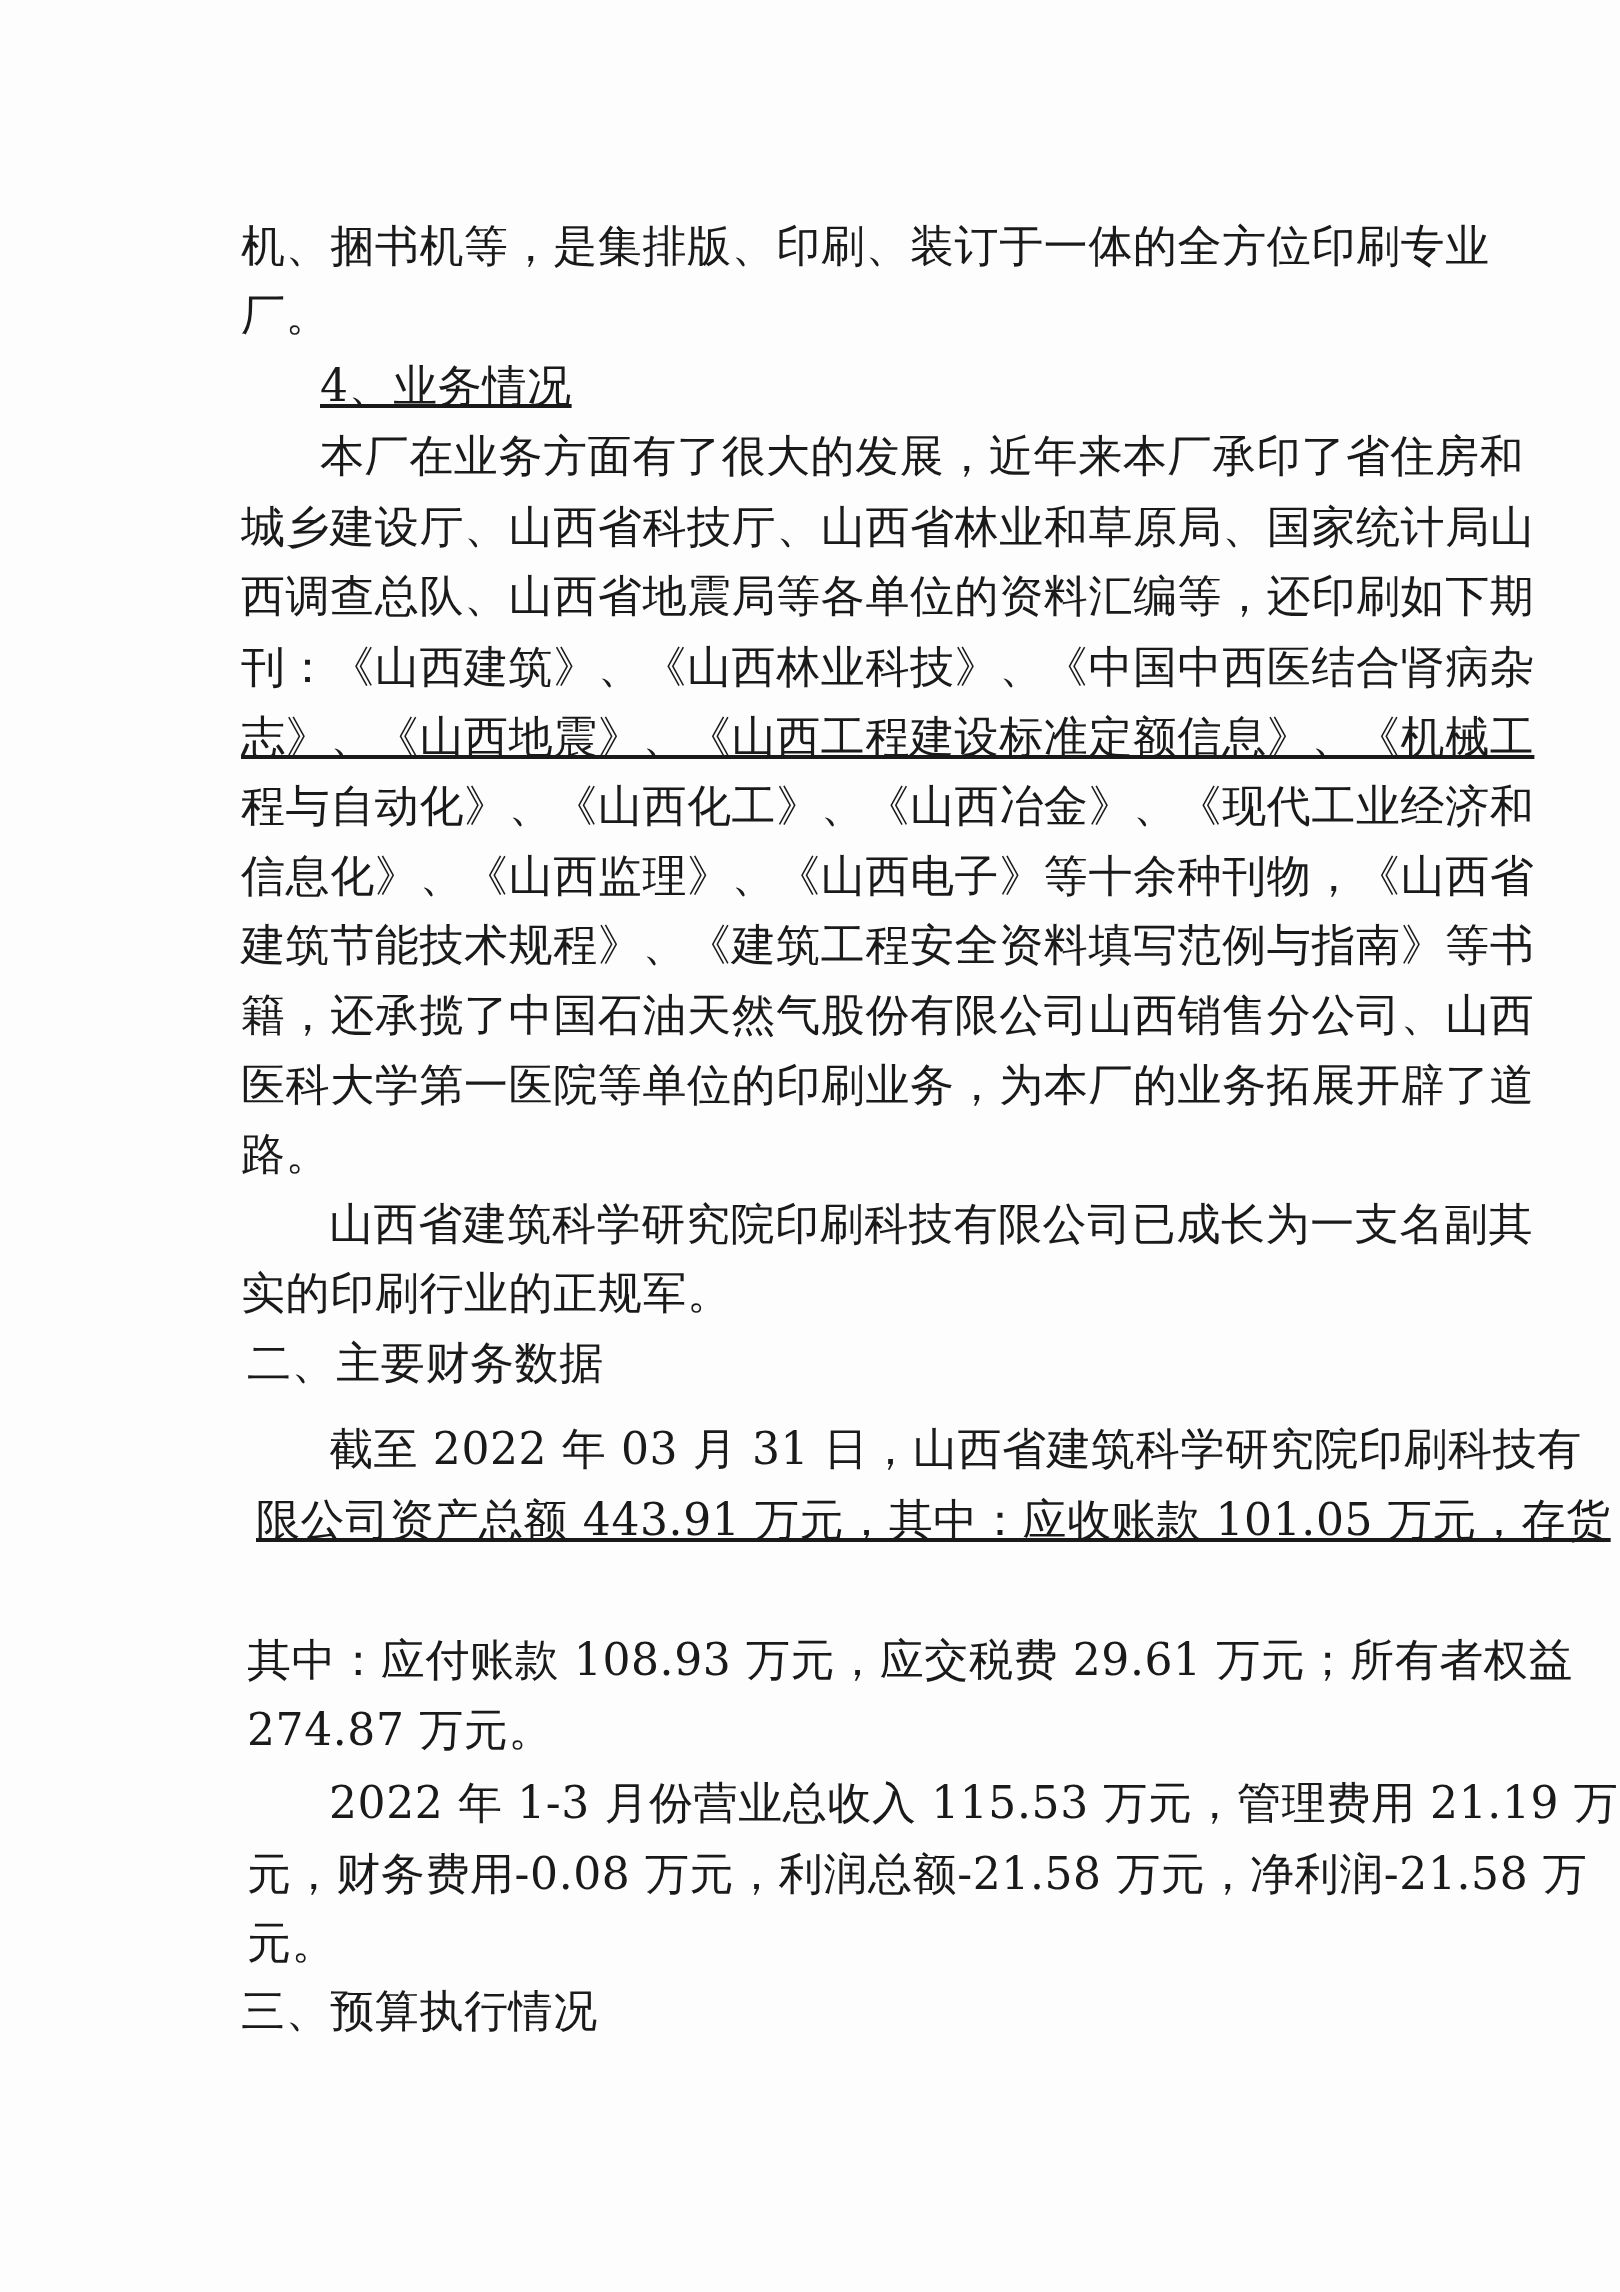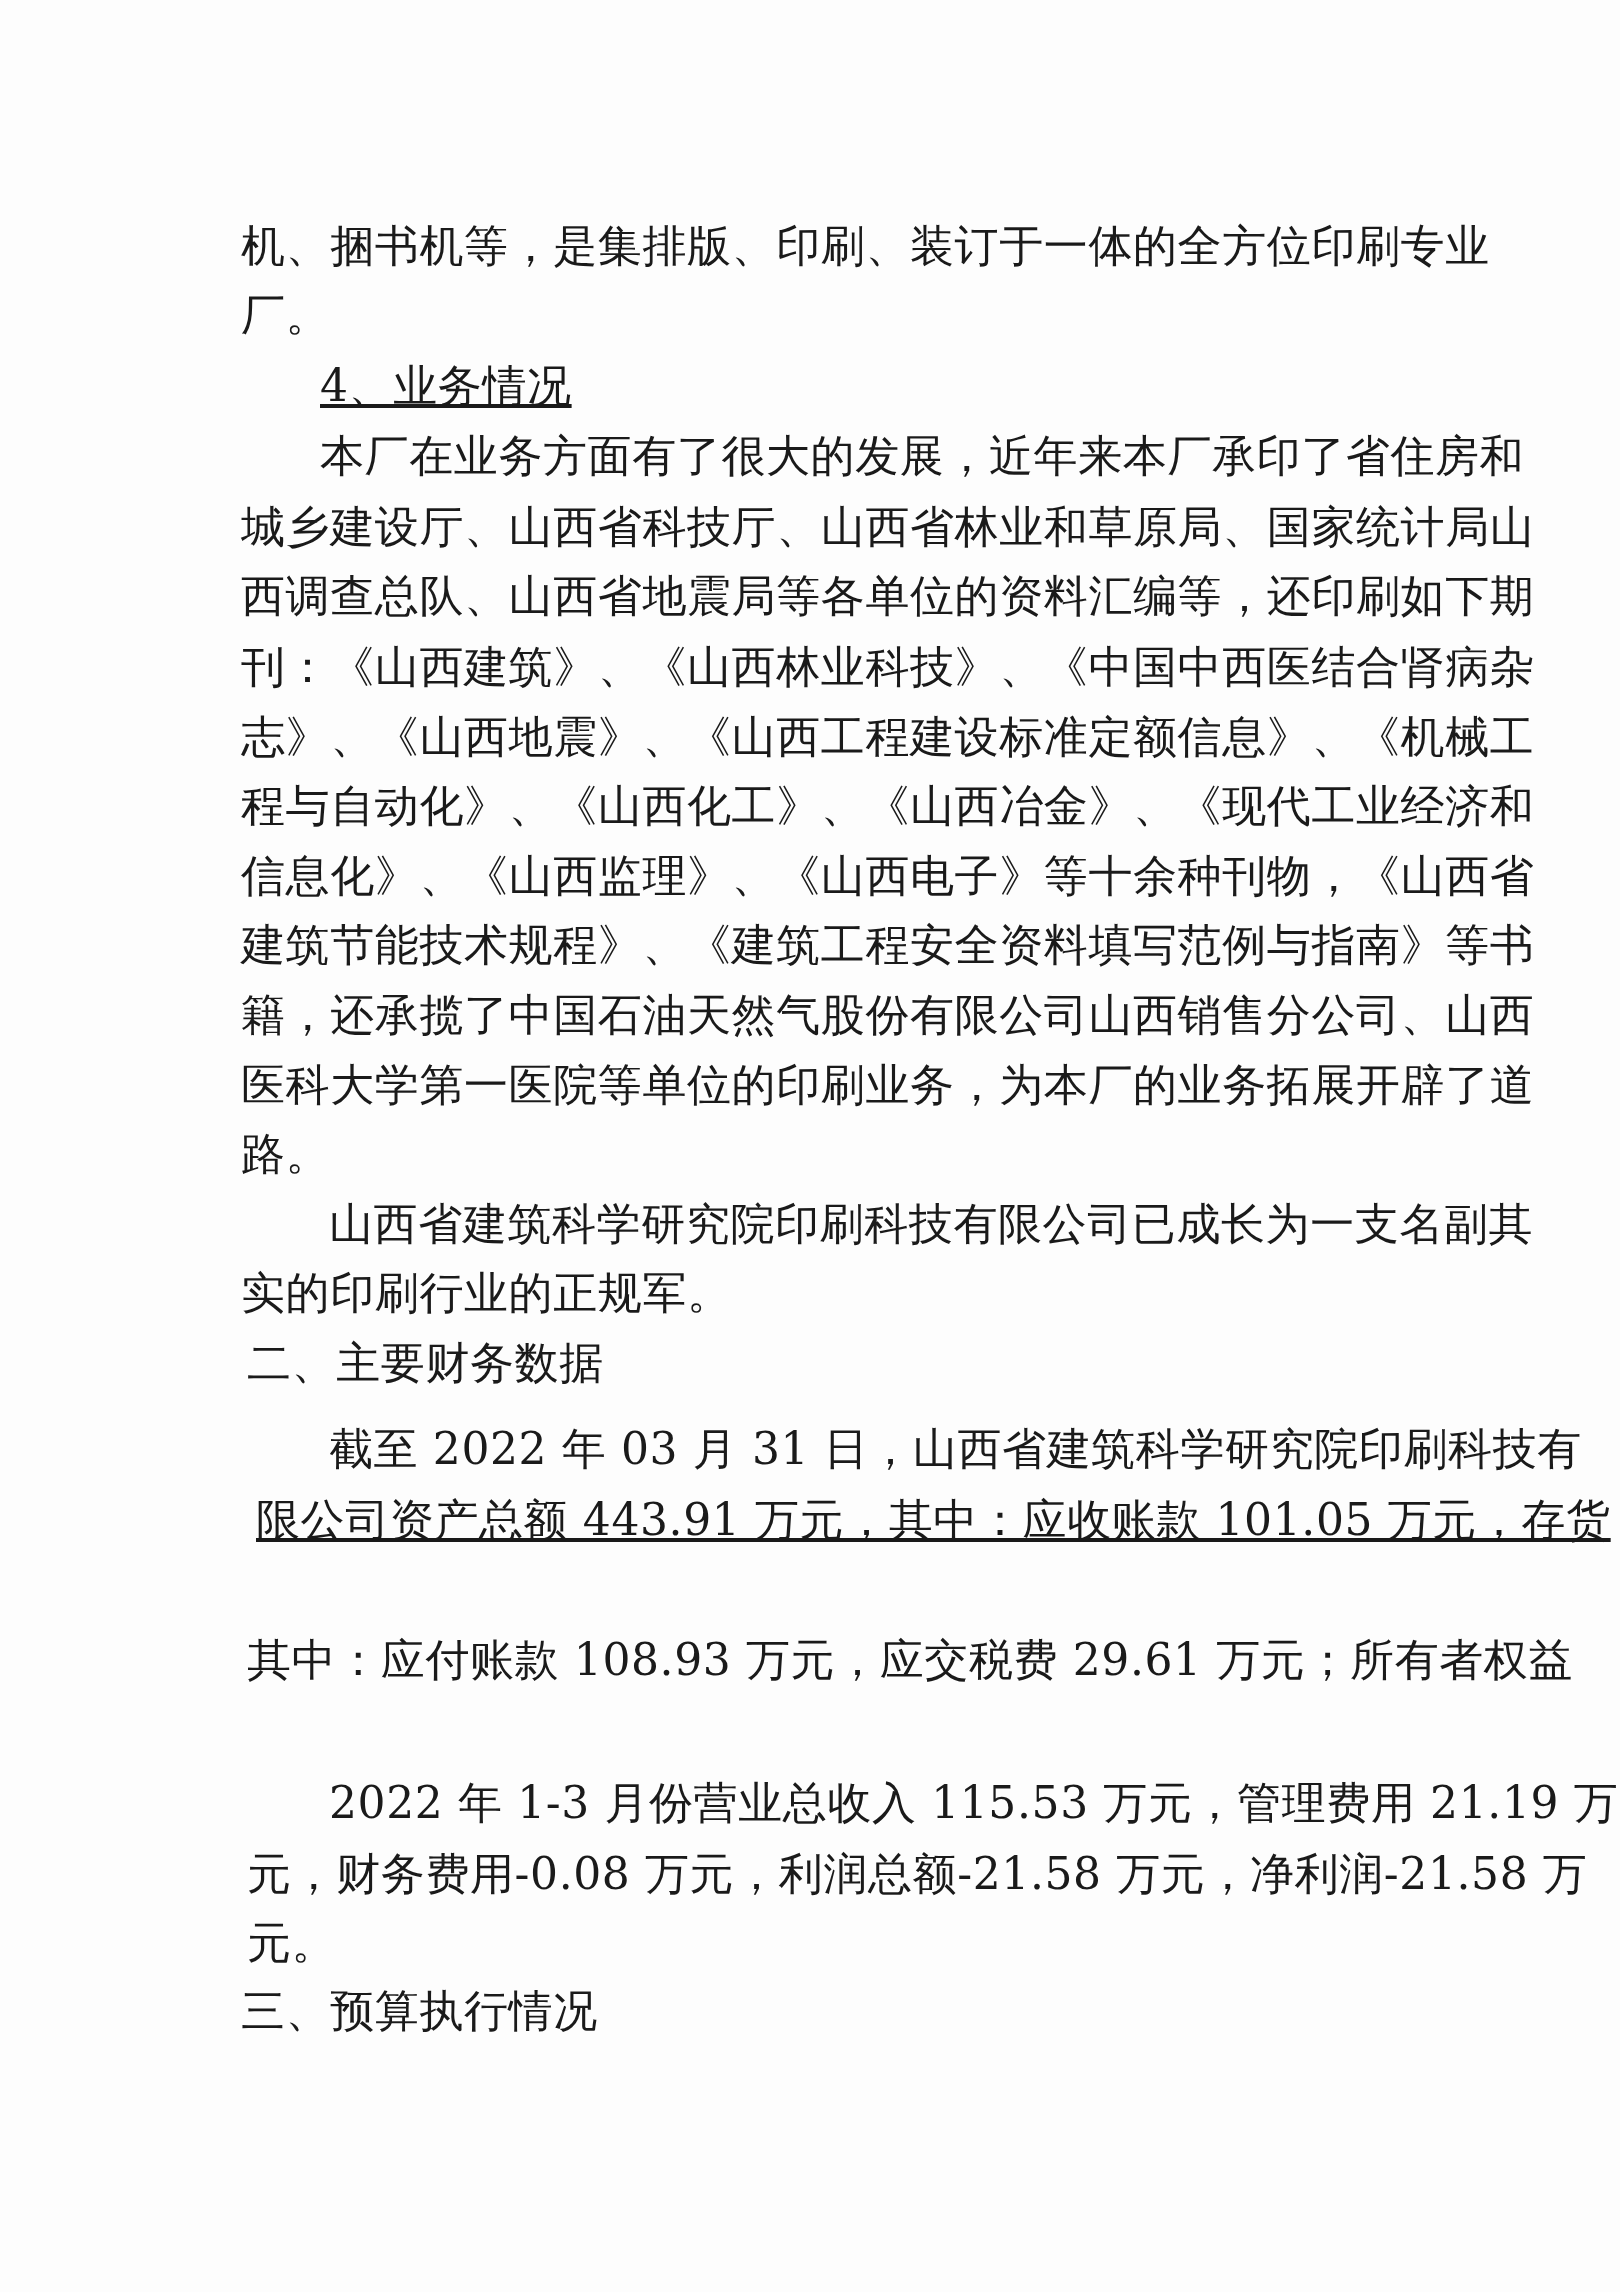--- a/index.html
+++ b/index.html
@@ -23,36 +23,37 @@
 
   <div class="line justify" style="top:222px;">机、捆书机等，是集排版、印刷、装订于一体的全方位印刷专业</div>
   <div class="line" style="top:291px;">厂。</div>
 
   <div class="line" style="top:362px; left:320px;text-decoration:underline;">4、业务情况</div>
 
   <div class="line justify" style="top:432px; left:320px; width:1059px;">本厂在业务方面有了很大的发展，近年来本厂承印了省住房和</div>
   <div class="line justify" style="top:503px;">城乡建设厅、山西省科技厅、山西省林业和草原局、国家统计局山</div>
   <div class="line justify" style="top:572px;">西调查总队、山西省地震局等各单位的资料汇编等，还印刷如下期</div>
   <div class="line justify" style="top:643px;">刊：《山西建筑》、《山西林业科技》、《中国中西医结合肾病杂</div>
-  <div class="line justify" style="top:713px;">志》、《山西地震》、《山西工程建设标准定额信息》、《机械工</div>
+  <div class="line justify" style="top:713px;text-decoration:underline;">志》、《山西地震》、《山西工程建设标准定额信息》、《机械工</div>
   <div class="line justify" style="top:782px;">程与自动化》、《山西化工》、《山西冶金》、《现代工业经济和</div>
   <div class="line justify" style="top:852px;">信息化》、《山西监理》、《山西电子》等十余种刊物，《山西省</div>
   <div class="line justify" style="top:921px;">建筑节能技术规程》、《建筑工程安全资料填写范例与指南》等书</div>
   <div class="line justify" style="top:991px;">籍，还承揽了中国石油天然气股份有限公司山西销售分公司、山西</div>
   <div class="line justify" style="top:1061px;">医科大学第一医院等单位的印刷业务，为本厂的业务拓展开辟了道</div>
   <div class="line" style="top:1130px;">路。</div>
 
   <div class="line justify" style="top:1200px; left:329px; width:1049px;">山西省建筑科学研究院印刷科技有限公司已成长为一支名副其</div>
   <div class="line" style="top:1269px;">实的印刷行业的正规军。</div>
 
   <div class="line heading" style="top:1339px; left:247px;">二、主要财务数据</div>
 
   <div class="line justify" style="top:1425px; left:329px; width:1034px;">截至 2022 年 03 月 31 日，山西省建筑科学研究院印刷科技有</div>
   <div class="line justify" style="top:1496px; left:256px; width:1116px;text-decoration:underline;">限公司资产总额 443.91 万元，其中：应收账款 101.05 万元，存货</div>
   <div class="line justify" style="top:1636px; left:247px; width:1116px;">其中：应付账款 108.93 万元，应交税费 29.61 万元；所有者权益</div>
+  <div class="line" style="top:1706px; left:247px;">274.87 万元。</div>
 
   <div class="line justify" style="top:1779px; left:329px; width:1034px;">2022 年 1-3 月份营业总收入 115.53 万元，管理费用 21.19 万</div>
   <div class="line justify" style="top:1850px; left:247px; width:1116px;">元，财务费用-0.08 万元，利润总额-21.58 万元，净利润-21.58 万</div>
   <div class="line" style="top:1919px; left:247px;">元。</div>
 
   <div class="line heading" style="top:1987px; left:241px;">三、预算执行情况</div>
 
 </div>
 
 

